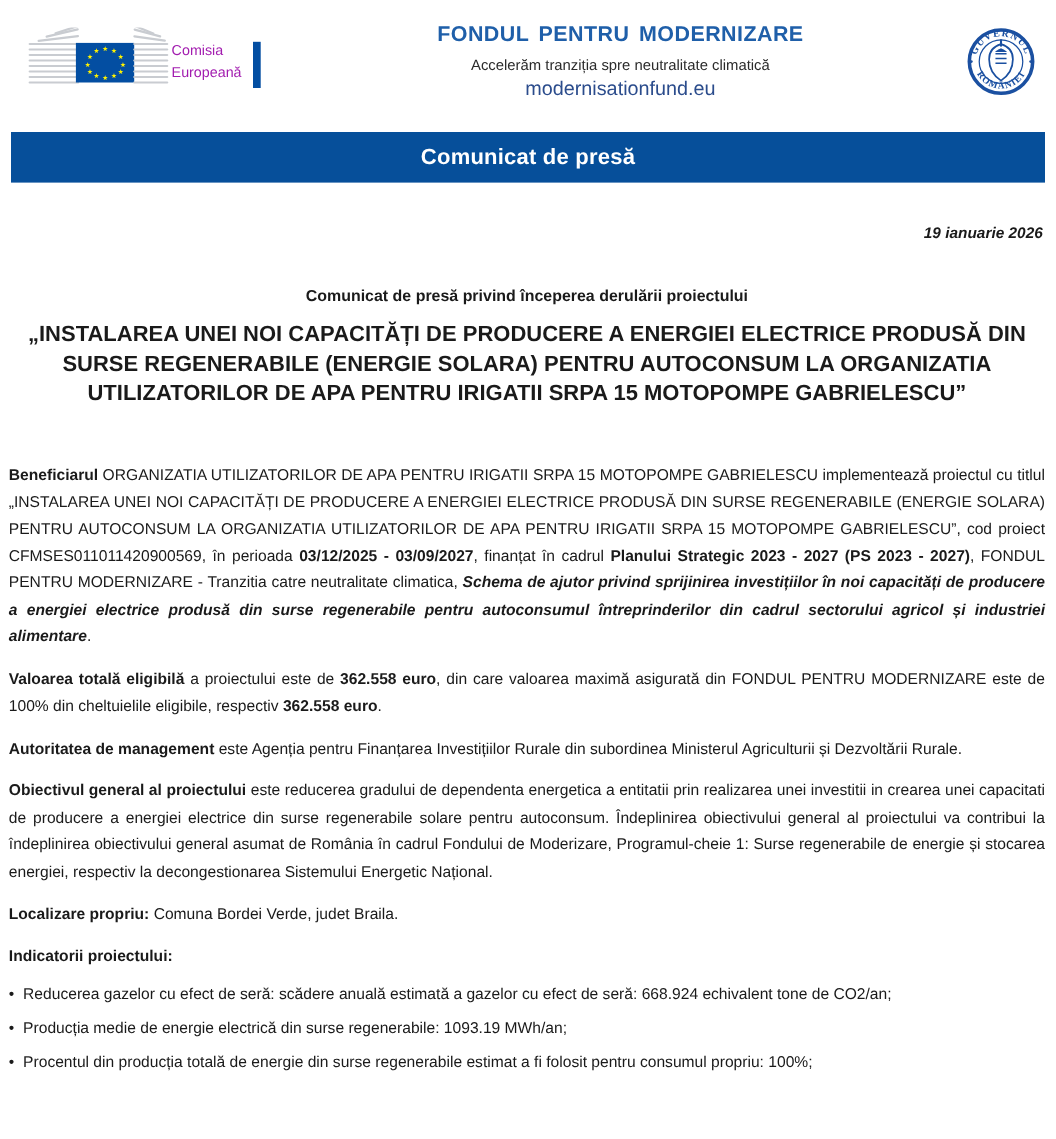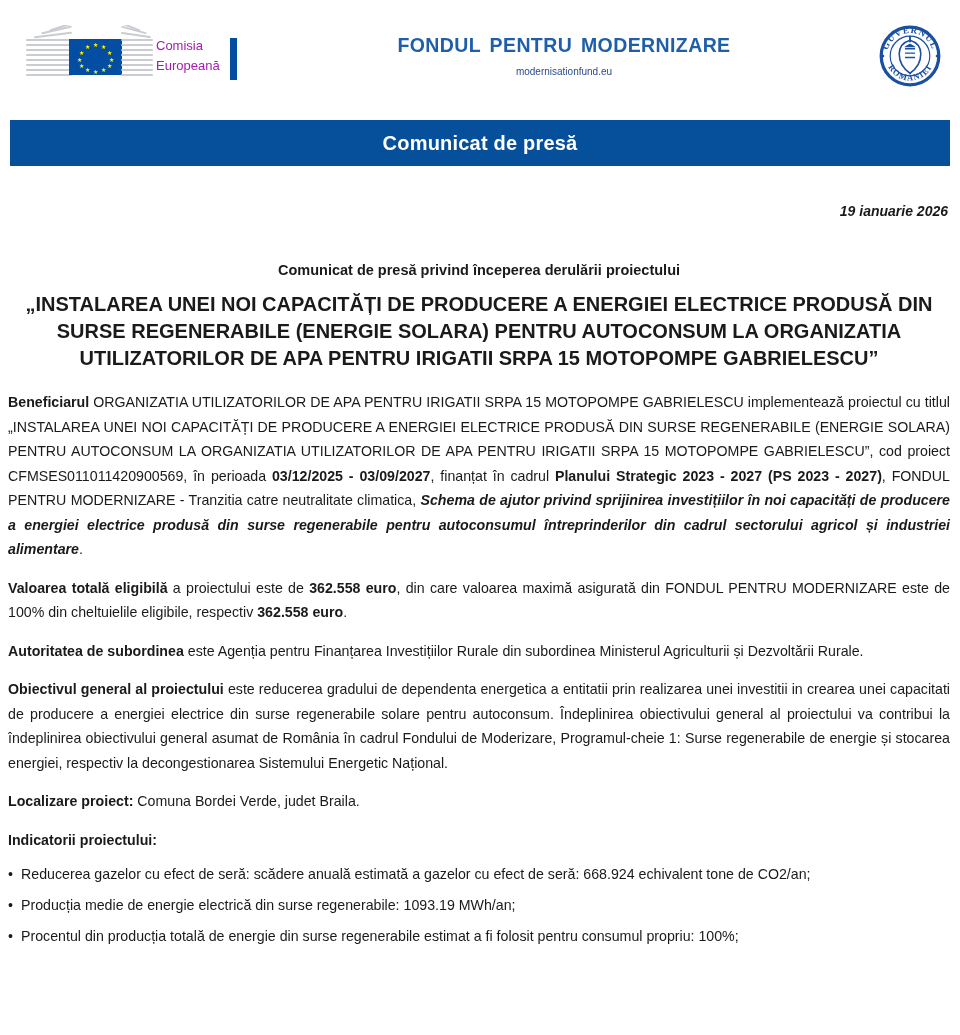--- a/index.html
+++ b/index.html
@@ -96,21 +96,21 @@
     letter-spacing: 0.4px;
     word-spacing: 3px;
     margin-bottom: 9px;
   }
   .fund-slogan {
     font-size: 13.5px;
     color: #2b2b2b;
     margin-bottom: 3px;
   }
   .fund-url {
-    font-size: 10px;
+    font-size: 18px;
     color: #2b4c8c;
   }
 
   
   .ro-seal {
     flex: 0 0 auto;
     width: 92px;
     display: flex;
     justify-content: flex-end;
   }
@@ -160,21 +160,21 @@
     padding: 0 6px;
   }
 
   .para {
     font-size: 14.2px;
     line-height: 24.5px;
     text-align: justify;
     margin: 0 0 14px 0;
     padding: 0 2px;
   }
-  .para.first { margin-top: 18px; }
+  .para.first { margin-top: 48px; }
   .b { font-weight: bold; }
   .bi { font-weight: bold; font-style: italic; }
 
   .sub-head {
     font-size: 14.2px;
     font-weight: bold;
     line-height: 24.5px;
     margin: 0 0 10px 0;
     padding: 0 2px;
   }
@@ -253,20 +253,21 @@
     </div>
     <div class="eu-text">
       <div>Comisia</div>
       <div>Europeană</div>
     </div>
     <div class="eu-bar"></div>
   </div>
 
   <div class="fund-block">
     <div class="fund-title">FONDUL PENTRU MODERNIZARE</div>
+    <div class="fund-slogan">Accelerăm tranziția spre neutralitate climatică</div>
     <div class="fund-url">modernisationfund.eu</div>
   </div>
 
   <div class="ro-seal">
     <svg width="72" height="72" viewBox="0 0 100 100">
       <defs>
         <path id="arcTop" d="M 18,50 A 32,32 0 0 1 82,50" fill="none"></path>
         <path id="arcBot" d="M 16,50 A 34,34 0 0 0 84,50" fill="none"></path>
       </defs>
       <circle cx="50" cy="50" r="40" fill="none" stroke="#1B50A1" stroke-width="4.5"></circle>
@@ -304,29 +305,29 @@
 
   <p class="para first">
     <span class="b">Beneficiarul</span><span> ORGANIZATIA UTILIZATORILOR DE APA PENTRU IRIGATII SRPA 15 MOTOPOMPE GABRIELESCU implementează proiectul cu titlul „INSTALAREA UNEI NOI CAPACITĂȚI DE PRODUCERE A ENERGIEI ELECTRICE PRODUSĂ DIN SURSE REGENERABILE (ENERGIE SOLARA) PENTRU AUTOCONSUM LA ORGANIZATIA UTILIZATORILOR DE APA PENTRU IRIGATII SRPA 15 MOTOPOMPE GABRIELESCU”, cod proiect CFMSES011011420900569, în perioada </span><span class="b">03/12/2025 - 03/09/2027</span><span>, finanțat în cadrul </span><span class="b">Planului Strategic 2023 - 2027 (PS 2023 - 2027)</span><span>, FONDUL PENTRU MODERNIZARE - Tranzitia catre neutralitate climatica, </span><span class="bi">Schema de ajutor privind sprijinirea investițiilor în noi capacități de producere a energiei electrice produsă din surse regenerabile pentru autoconsumul întreprinderilor din cadrul sectorului agricol și industriei alimentare</span><span>.</span>
   </p>
 
   <p class="para">
     <span class="b">Valoarea totală eligibilă</span><span> a proiectului este de </span><span class="b">362.558 euro</span><span>, din care valoarea maximă asigurată din FONDUL PENTRU MODERNIZARE este de 100% din cheltuielile eligibile, respectiv </span><span class="b">362.558 euro</span><span>.</span>
   </p>
 
   <p class="para">
-    <span class="b">Autoritatea de subordinea</span><span> este Agenția pentru Finanțarea Investițiilor Rurale din subordinea Ministerul Agriculturii și Dezvoltării Rurale.</span>
+    <span class="b">Autoritatea de management</span><span> este Agenția pentru Finanțarea Investițiilor Rurale din subordinea Ministerul Agriculturii și Dezvoltării Rurale.</span>
   </p>
 
   <p class="para">
     <span class="b">Obiectivul general al proiectului</span><span> este reducerea gradului de dependenta energetica a entitatii prin realizarea unei investitii in crearea unei capacitati de producere a energiei electrice din surse regenerabile solare pentru autoconsum. Îndeplinirea obiectivului general al proiectului va contribui la îndeplinirea obiectivului general asumat de România în cadrul Fondului de Moderizare, Programul-cheie 1: Surse regenerabile de energie și stocarea energiei, respectiv la decongestionarea Sistemului Energetic Național.</span>
   </p>
 
   <p class="loc-line">
-    <span class="b">Localizare proiect:</span><span> Comuna Bordei Verde, judet Braila.</span>
+    <span class="b">Localizare propriu:</span><span> Comuna Bordei Verde, judet Braila.</span>
   </p>
 
   <div class="sub-head">Indicatorii proiectului:</div>
 
   <ul class="indicators">
     <li>Reducerea gazelor cu efect de seră: scădere anuală estimată a gazelor cu efect de seră: 668.924 echivalent tone de CO2/an;</li>
     <li>Producția medie de energie electrică din surse regenerabile: 1093.19 MWh/an;</li>
     <li>Procentul din producția totală de energie din surse regenerabile estimat a fi folosit pentru consumul propriu: 100%;</li>
   </ul>
 

